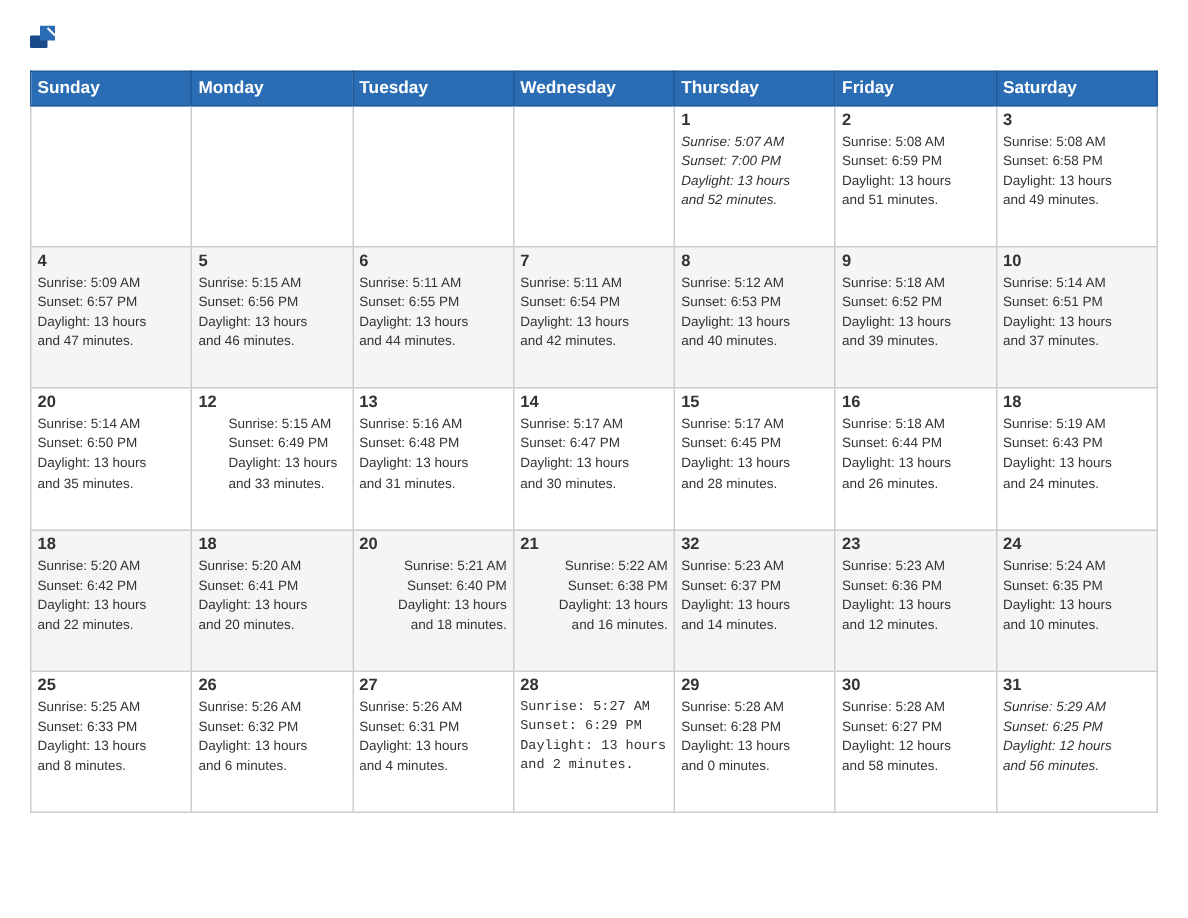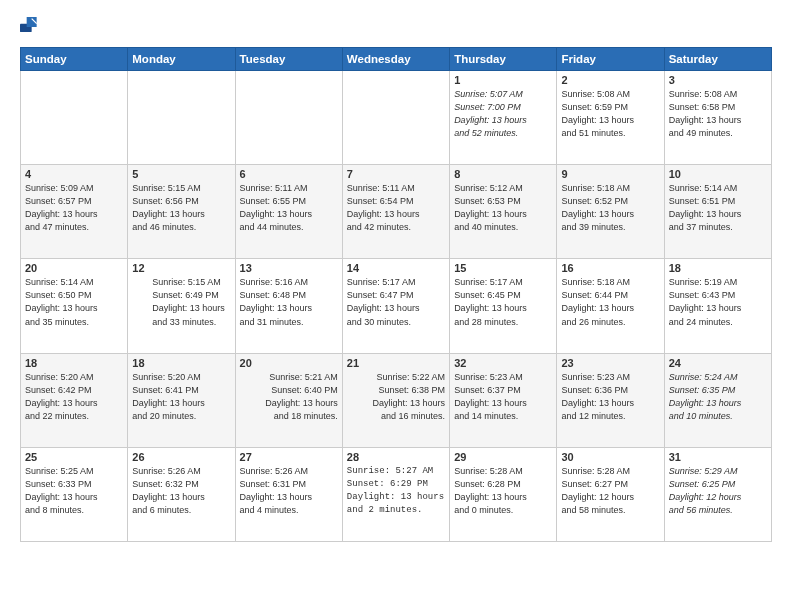--- a/index.html
+++ b/index.html
@@ -300,21 +300,21 @@
           </td>
           <td>
             <span class="day-number">23</span>
             <div class="day-info" style="white-space: pre-line;">Sunrise: 5:23 AM
 Sunset: 6:36 PM
 Daylight: 13 hours
 and 12 minutes.</div>
           </td>
           <td>
             <span class="day-number">24</span>
-            <div class="day-info" style="white-space: pre-line; font-style: italic;">Sunrise: 5:24 AM
+            <div class="day-info" style="white-space: pre-line;">Sunrise: 5:24 AM
 Sunset: 6:35 PM
 Daylight: 13 hours
 and 10 minutes.</div>
           </td>
         </tr>
         <tr>
           <td>
             <span class="day-number">25</span>
             <div class="day-info" style="white-space: pre-line;">Sunrise: 5:25 AM
 Sunset: 6:33 PM

